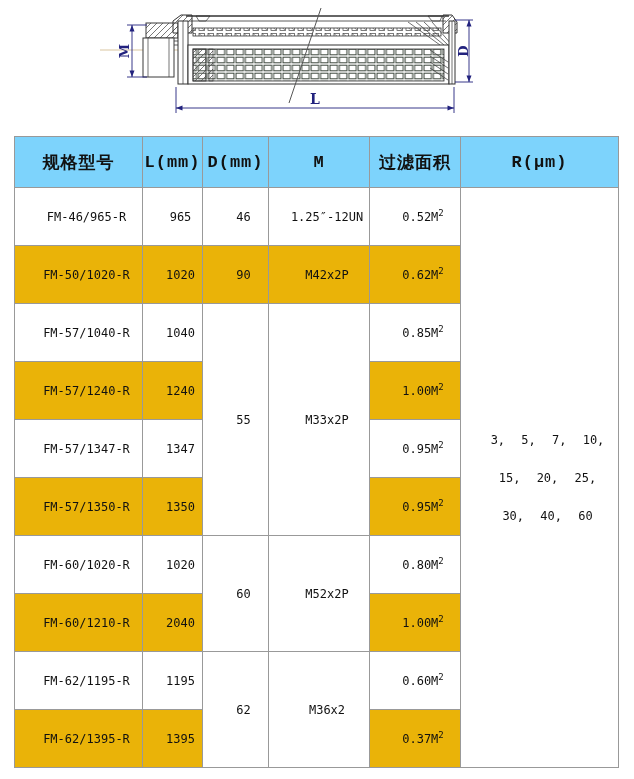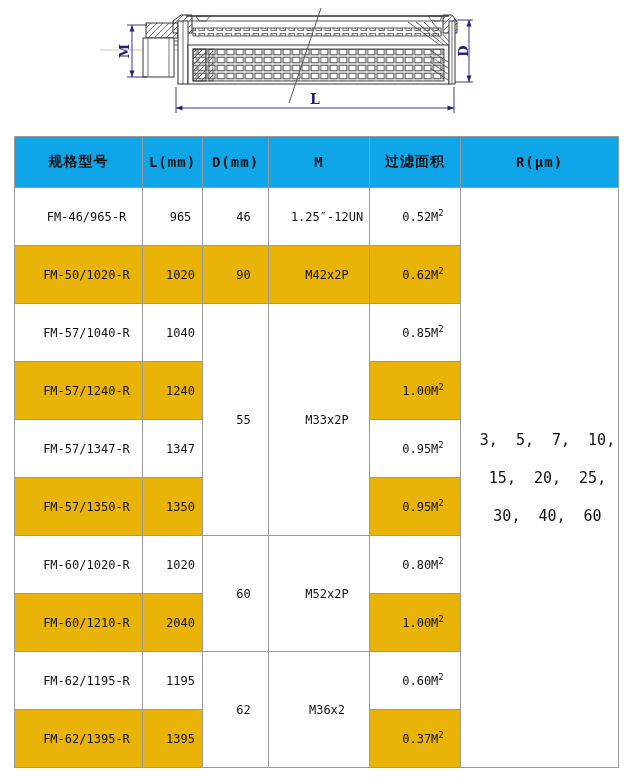--- a/index.html
+++ b/index.html
@@ -11,27 +11,28 @@
   .drawing-wrap { position:absolute; left:0; top:0; width:634px; height:134px; }
   .spec-table {
     position:absolute; left:14px; top:136px; width:604px;
     border-collapse:collapse; table-layout:fixed;
   }
   .spec-table th, .spec-table td {
     border:1px solid #999999; text-align:center; vertical-align:middle;
     overflow:hidden; padding:0;
   }
   .spec-table thead th {
-    height:50px; background:#0ea5e9; font-size:14px; font-weight:bold;
+    height:50px; background:#7dd3fc; font-size:17px; font-weight:bold;
     letter-spacing:1px;
+    font-family:Liberation Mono, monospace;
   }
   .spec-table tbody td { height:57px; font-size:12px; background:#ffffff;padding-left:16px; }
   .spec-table tbody tr.alt > td { background:#eab308; }
   .spec-table td sup { font-size:9px; vertical-align:super; line-height:0; }
-  .r-cell div { word-spacing:9px; line-height:38px; font-size:15px; }
+  .r-cell div { word-spacing:9px; line-height:38px; font-size:12px; }
 </style>
 </head>
 <body>
 
 <div class="drawing-wrap">
 <svg width="634" height="134" viewBox="0 0 634 134">
   <defs>
     <pattern id="hatch" patternUnits="userSpaceOnUse" width="6" height="6">
       <line x1="0" y1="6" x2="6" y2="0" stroke="#555" stroke-width="0.8"></line>
     </pattern>

